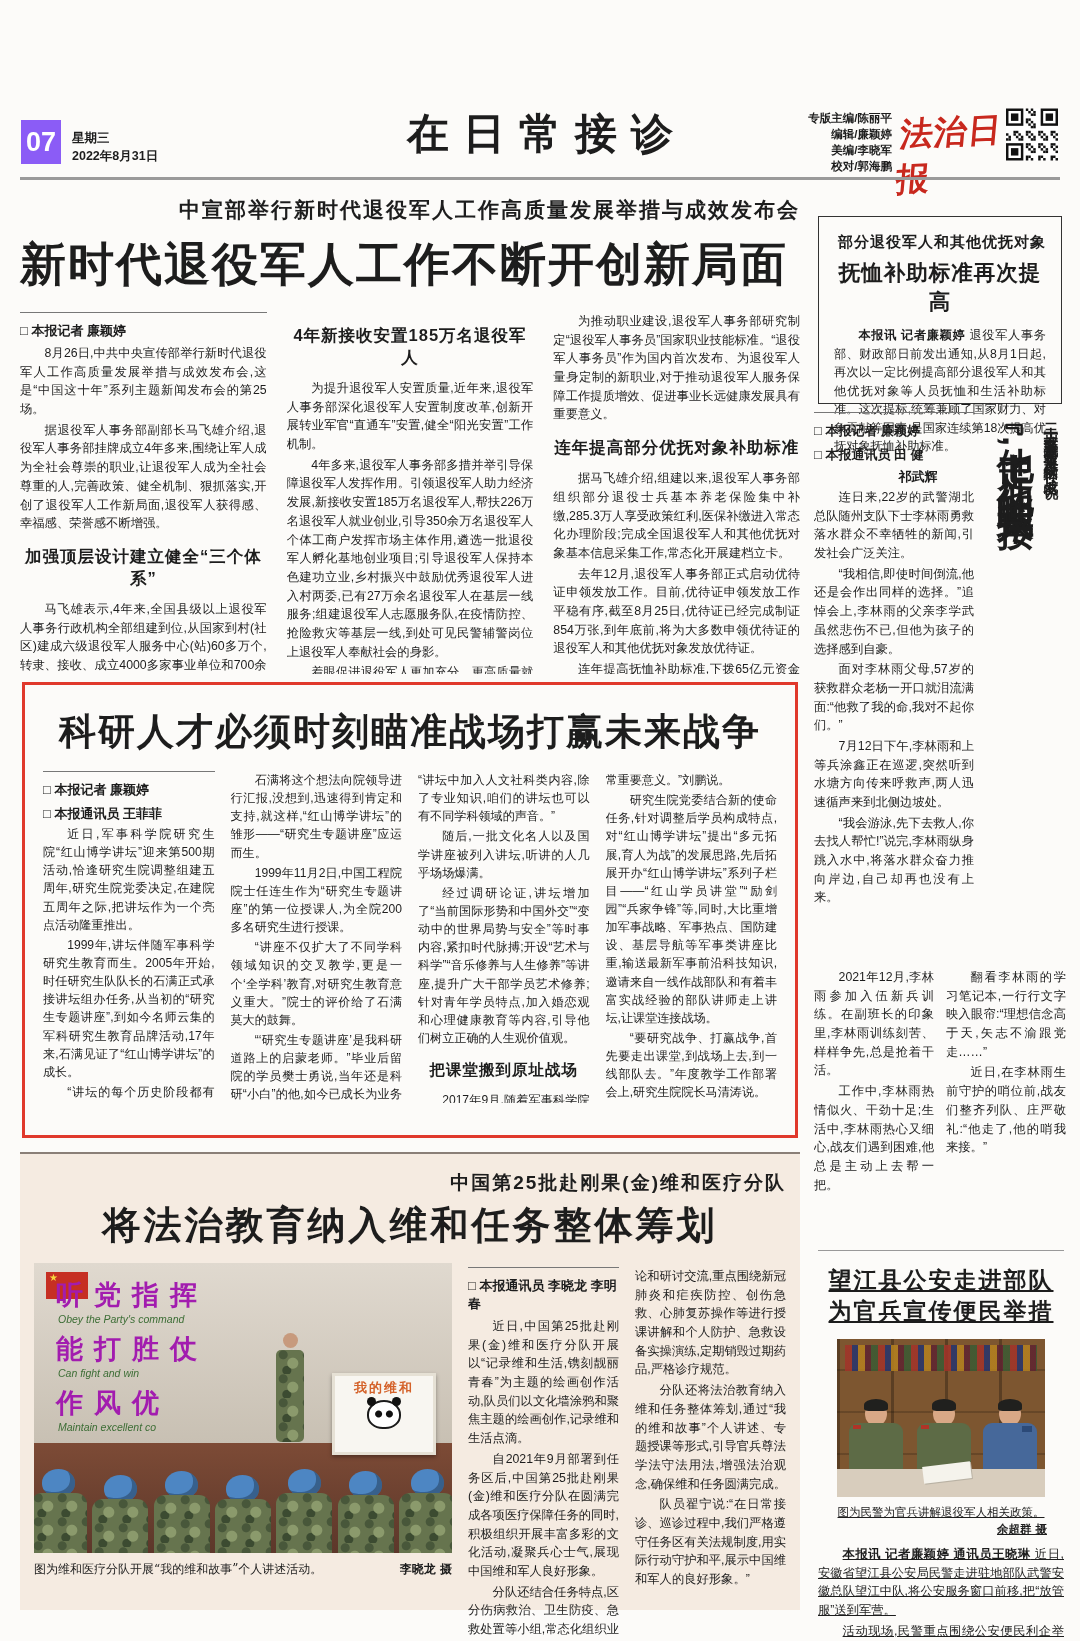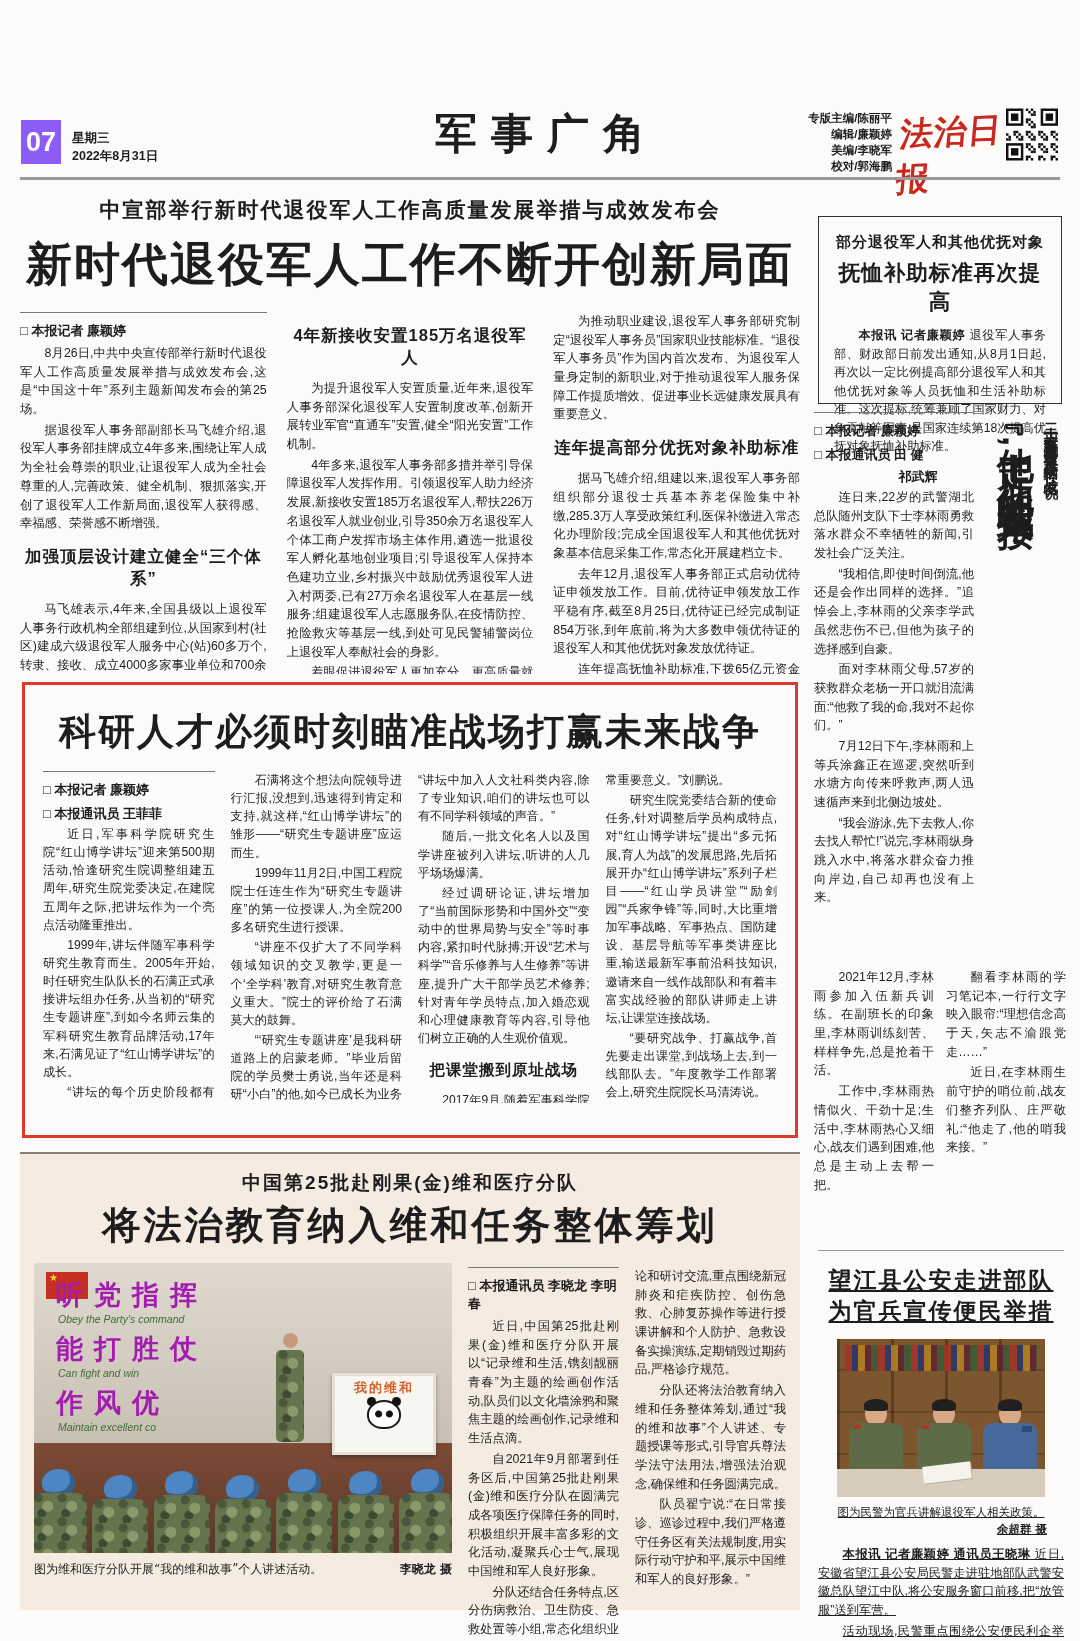--- a/index.html
+++ b/index.html
@@ -11,33 +11,33 @@
   .dateblock{position:absolute;left:72px;top:129px;font-size:12.5px;font-weight:bold;line-height:1.45;}
   .section-title{position:absolute;left:0;right:0;top:106px;text-align:center;
                  font-size:42px;font-weight:800;letter-spacing:14px;text-indent:14px;}
   .credits{position:absolute;left:770px;top:111px;width:122px;text-align:right;
            font-size:11.5px;font-weight:bold;line-height:1.38;}
   .masthead{position:absolute;left:898px;top:110px;width:110px;font-family:"DejaVu Serif","Liberation Serif",serif;
             font-size:33px;font-weight:bold;color:#c8281e;transform:rotate(-3deg) skewX(-8deg);letter-spacing:1px;}
   .qr{position:absolute;left:1006px;top:107px;width:52px;height:55px;}
   .header-rule{position:absolute;left:20px;top:177px;width:1040px;height:3px;background:#9a9a9a;}
   
-  .kicker{font-size:21px;font-weight:bold;text-align:center;letter-spacing:2px;}
+  .kicker{font-size:21px;font-weight:bold;text-align:right;letter-spacing:2px;}
   .col-p{font-size:12.3px;line-height:1.52;text-align:justify;text-indent:2em;margin:0 0 2px;}
   .col-p.noind{text-indent:0;}
   .col-p b{font-weight:bold;}
   .col-h{font-size:16.5px;font-weight:bold;text-align:center;margin:13px 0 10px;letter-spacing:1px;}
   .col-by{font-weight:bold;font-size:13px;padding:2px 0;}
   .col-by.rule{border-top:1px solid #777;padding-top:9px;margin-bottom:2px;}
   .col-by.ind{padding-left:6.5em;}
   .cols{display:flex;overflow:hidden;}
   .cols .col{flex:1;overflow:hidden;}
   
   #lead{position:absolute;left:20px;top:196px;width:780px;height:474px;}
-  #lead .headline{font-size:46px;font-weight:800;text-align:center;letter-spacing:2px;margin:10px 0 0;}
+  #lead .headline{font-size:46px;font-weight:800;text-align:left;letter-spacing:2px;margin:10px 0 0;}
   #lead .cols{margin-top:16px;height:362px;gap:20px;}
   
   #boxart{position:absolute;left:818px;top:216px;width:244px;height:188px;border:1.5px solid #333;
           box-sizing:border-box;padding:16px 15px 10px;}
   #boxart .kicker{font-size:15px;letter-spacing:1px;}
   #boxart .headline{font-size:21.5px;font-weight:800;text-align:center;margin:6px 0 10px;letter-spacing:1px;}
   #boxart .col-p{font-size:12.2px;}
   
   #hero{position:absolute;left:814px;top:412px;width:252px;height:830px;}
   .hero-main{display:flex;height:548px;overflow:hidden;}
@@ -127,21 +127,21 @@
 </head>
 <body>
 
 <div class="page">
 
   <div class="pageno">07</div>
   <div class="dateblock">
     <div>星期三</div>
     <div>2022年8月31日</div>
   </div>
-  <div class="section-title">军事广角</div>
+  <div class="section-title">在日常接诊</div>
   <div class="credits">
       <div>专版主编/陈丽平</div>
       <div>编辑/廉颖婷</div>
       <div>美编/李晓军</div>
       <div>校对/郭海鹏</div>
     </div>
   <div class="masthead">法治日报</div>
   <svg class="qr" id="qr" viewBox="0 0 21 21">
       <rect x="0" y="0" width="21" height="21" fill="#fff"></rect>
       <rect x="0" y="0" width="7" height="7" fill="#111"></rect>

